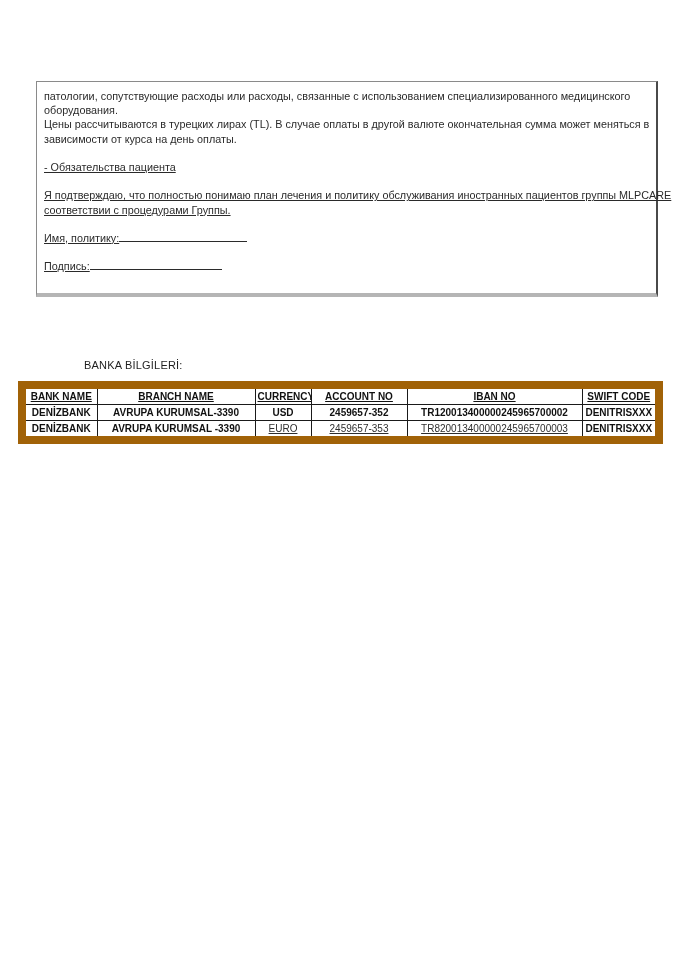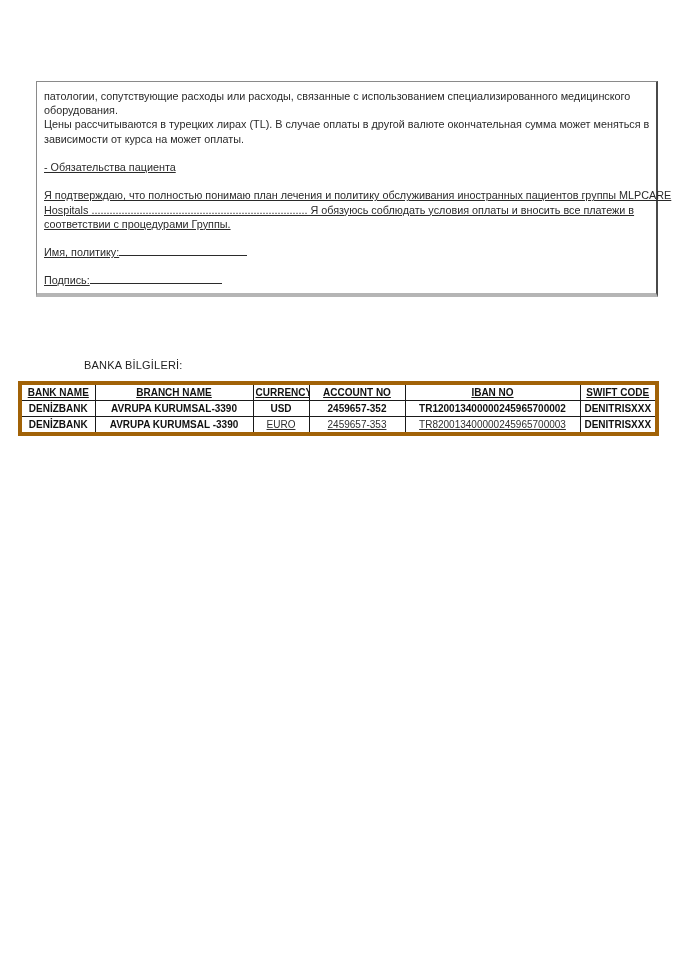--- a/index.html
+++ b/index.html
@@ -43,21 +43,21 @@
     color:#1f1f1f;
     white-space:nowrap;
     margin-top:12px;
   }
   table.bank-table{
     position:absolute;
     left:18px;top:381px;
     border-collapse:collapse;
     table-layout:fixed;
     width:637px;
-    border:4px solid #a16207;
+    border:8px solid #a16207;
   }
   table.bank-table col.c0{width:75px;}
   table.bank-table col.c1{width:158px;}
   table.bank-table col.c2{width:56px;}
   table.bank-table col.c3{width:96px;}
   table.bank-table col.c4{width:175px;}
   table.bank-table col.c5{width:77px;}
   table.bank-table th, table.bank-table td{
     border:1px solid #1a1a1a;
     height:15px;
@@ -75,26 +75,25 @@
 </style>
 </head>
 <body>
 
 <div class="page">
 
   <div class="notice-box" id="notice-box">
       <div class="nline"><span>патологии, сопутствующие расходы или расходы, связанные с использованием специализированного медицинского</span></div>
       <div class="nline"><span>оборудования.</span></div>
       <div class="nline"><span>Цены рассчитываются в турецких лирах (TL). В случае оплаты в другой валюте окончательная сумма может меняться в</span></div>
-      <div class="nline"><span>зависимости от курса на может оплаты.</span></div>
+      <div class="nline"><span>зависимости от курса на день оплаты.</span></div>
       <div class="nline">&nbsp;</div>
       <div class="nline"><span class="u">- Обязательства пациента</span></div>
       <div class="nline">&nbsp;</div>
       <div class="nline"><span class="u">Я подтверждаю, что полностью понимаю план лечения и политику обслуживания иностранных пациентов группы MLPCARE</span></div>
-      <div class="nline"><span class="u">Hospitals ........................................................................ Я обязуюсь соблюдать условия оплаты и вносить все платежи в</span></div>
       <div class="nline"><span class="u">соответствии с процедурами Группы.</span></div>
       <div class="nline">&nbsp;</div>
       <div class="nline"><span class="u">Имя, политику:</span><span class="blankline" style="width: 128px;"></span></div>
       <div class="nline">&nbsp;</div>
       <div class="nline"><span class="u">Подпись:</span><span class="blankline" style="width: 132px;"></span></div>
     </div>
 
   <div class="heading">BANKA BİLGİLERİ:</div>
 
   <table class="bank-table">

